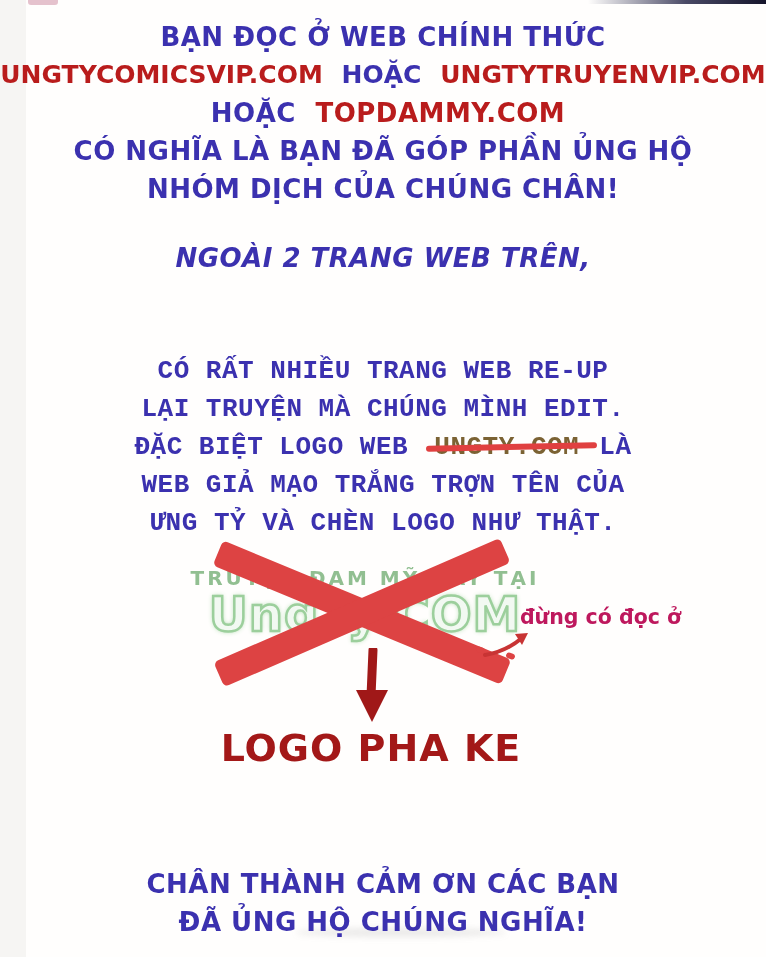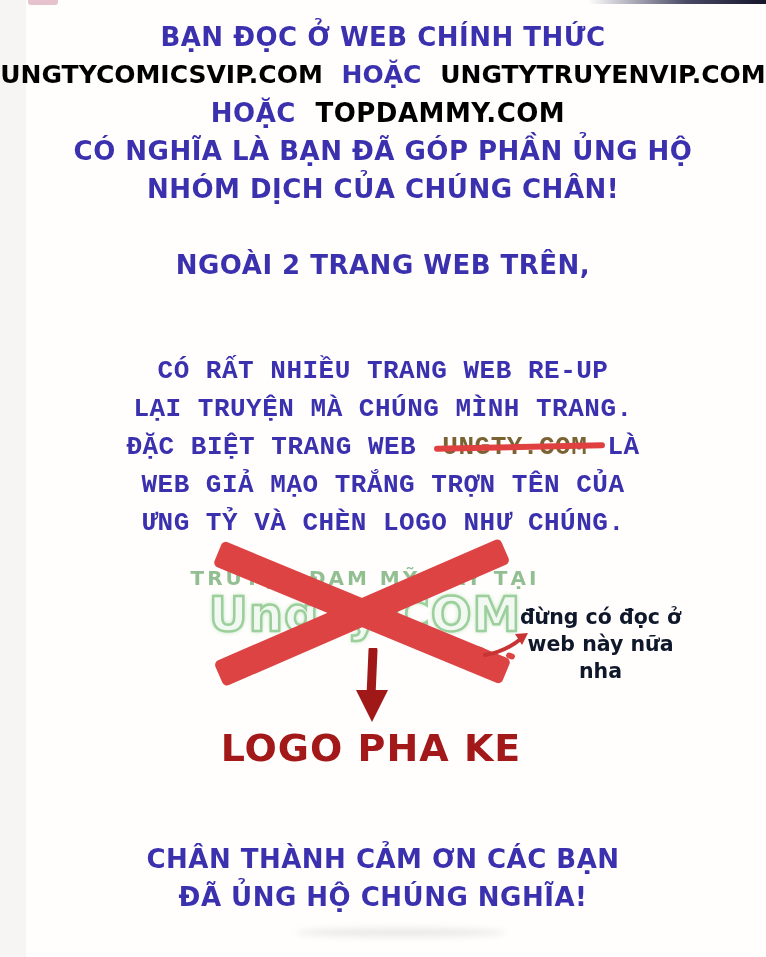--- a/index.html
+++ b/index.html
@@ -25,28 +25,28 @@
     background:#dcaebc;opacity:.75;border-radius:0 0 3px 3px;
   }
   .bottom-smudge{
     position:absolute;left:296px;top:928px;width:210px;height:9px;
     background:rgba(110,110,110,.14);border-radius:50%;filter:blur(3px);
   }
 
   .block{position:absolute;left:0;width:766px;text-align:center;}
   .line{height:38px;line-height:38px;font-size:26px;letter-spacing:.5px;white-space:nowrap;}
   .blue{color:#3b31af;}
-  .red{color:#000000;}
+  .red{color:#b91c1c;}
   .urlline{font-size:25px;letter-spacing:0;}
   .sep{margin:0 10px;}
 
   .header{top:18px;}
-  .notice{top:246px;}
+  .notice{top:239px;font-style:italic;}
   .warning{top:352px;font-family:Liberation Mono, monospace;}
-  .footer{top:840px;}
+  .footer{top:865px;}
 
   
   .strike-wrap{position:relative;display:inline-block;color:#7b6233;margin:0 4px 0 10px;}
   .strike-bar{
     position:absolute;left:-8px;top:16px;width:calc(100% + 26px);height:6px;
     background:#e04040;border-radius:3px;transform:rotate(-1.2deg);
   }
 
   
   .green-tagline{
@@ -73,21 +73,21 @@
   .small-arrow{position:absolute;left:482px;top:628px;z-index:6;}
   .down-arrow{position:absolute;left:352px;top:648px;z-index:6;}
 
   .logo-caption{
     position:absolute;left:-12px;top:726px;width:766px;text-align:center;
     font-size:38px;letter-spacing:1px;color:#a31818;
   }
 
   .side-note{
     position:absolute;left:513px;top:604px;width:175px;text-align:center;
-    color:#0f172a;font-size:20.5px;line-height:27px;letter-spacing:0;
+    color:#be185d;font-size:20.5px;line-height:27px;letter-spacing:0;
   }
 </style>
 </head>
 <body>
 
 <div class="page">
 
   <div class="edge-left"></div>
   <div class="edge-right"></div>
   <div class="top-dark-strip"></div>
@@ -108,31 +108,31 @@
     <div class="line blue">CÓ NGHĨA LÀ BẠN ĐÃ GÓP PHẦN ỦNG HỘ</div>
     <div class="line blue">NHÓM DỊCH CỦA CHÚNG CHÂN!</div>
   </div>
 
   <div class="block notice">
     <div class="line blue">NGOÀI 2 TRANG WEB TRÊN,</div>
   </div>
 
   <div class="block warning">
     <div class="line blue">CÓ RẤT NHIỀU TRANG WEB RE-UP</div>
-    <div class="line blue">LẠI TRUYỆN MÀ CHÚNG MÌNH TRANG.</div>
+    <div class="line blue">LẠI TRUYỆN MÀ CHÚNG MÌNH EDIT.</div>
     <div class="line blue">
-      <span>ĐẶC BIỆT TRANG WEB</span>
+      <span>ĐẶC BIỆT LOGO WEB</span>
       <span class="strike-wrap">
         <span>UNGTY.COM</span>
         <span class="strike-bar"></span>
       </span>
       <span>LÀ</span>
     </div>
     <div class="line blue">WEB GIẢ MẠO TRẮNG TRỢN TÊN CỦA</div>
-    <div class="line blue">ƯNG TỶ VÀ CHÈN LOGO NHƯ CHÚNG.</div>
+    <div class="line blue">ƯNG TỶ VÀ CHÈN LOGO NHƯ THẬT.</div>
   </div>
 
   <div class="green-tagline">TRUYỆN ĐAM MỸ HAY TẠI</div>
   <div class="green-brand">UngTy.COM</div>
   <div class="x-bar x1"></div>
   <div class="x-bar x2"></div>
   <div class="x-dot d1"></div>
   <div class="x-dot d2"></div>
 
   <svg class="small-arrow" width="54" height="32" viewBox="0 0 54 32">
@@ -142,21 +142,20 @@
 
   <svg class="down-arrow" width="40" height="78" viewBox="0 0 40 78">
     <path d="M21 2 L19 48" stroke="#a01818" stroke-width="9" stroke-linecap="round" fill="none"></path>
     <path d="M4 42 L36 42 L20 74 Z" fill="#a01818"></path>
   </svg>
 
   <div class="logo-caption">LOGO PHA KE</div>
 
   <div class="side-note">
     <div>đừng có đọc ở</div>
-    <div>web này nữa nha</div>
   </div>
 
   <div class="block footer">
     <div class="line blue">CHÂN THÀNH CẢM ƠN CÁC BẠN</div>
     <div class="line blue">ĐÃ ỦNG HỘ CHÚNG NGHĨA!</div>
   </div>
 
 </div>
 
 </body></html>

